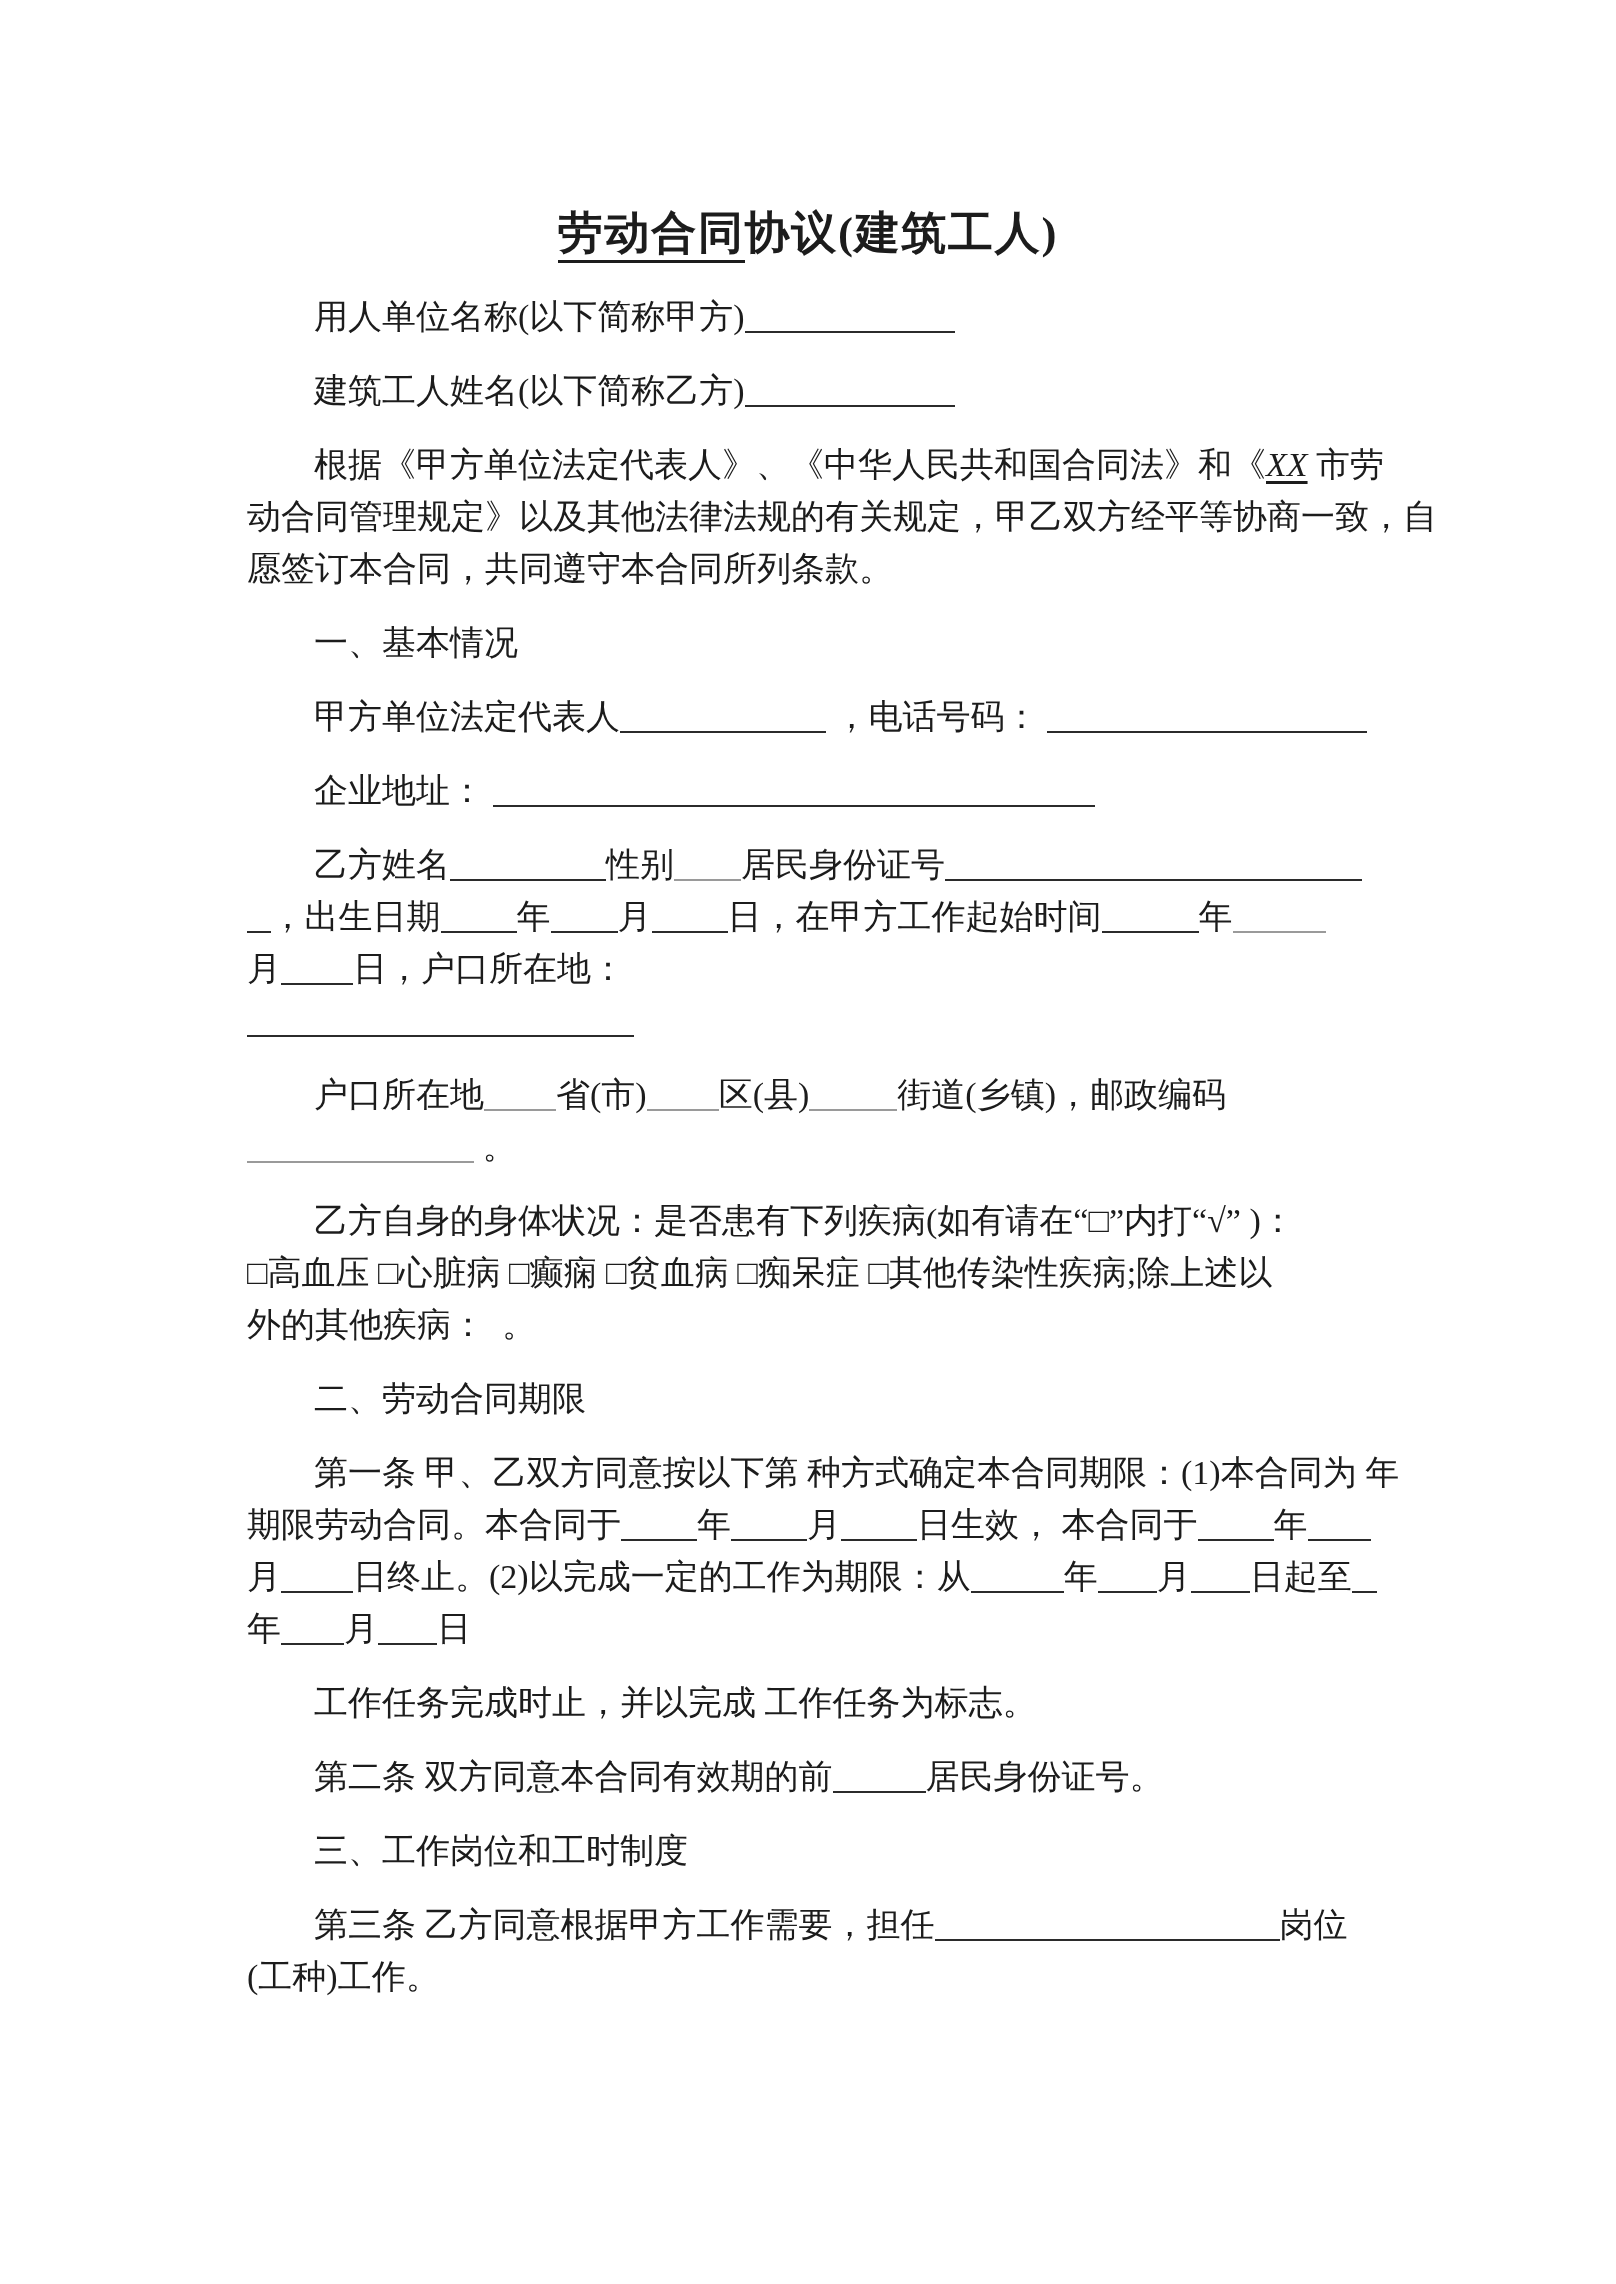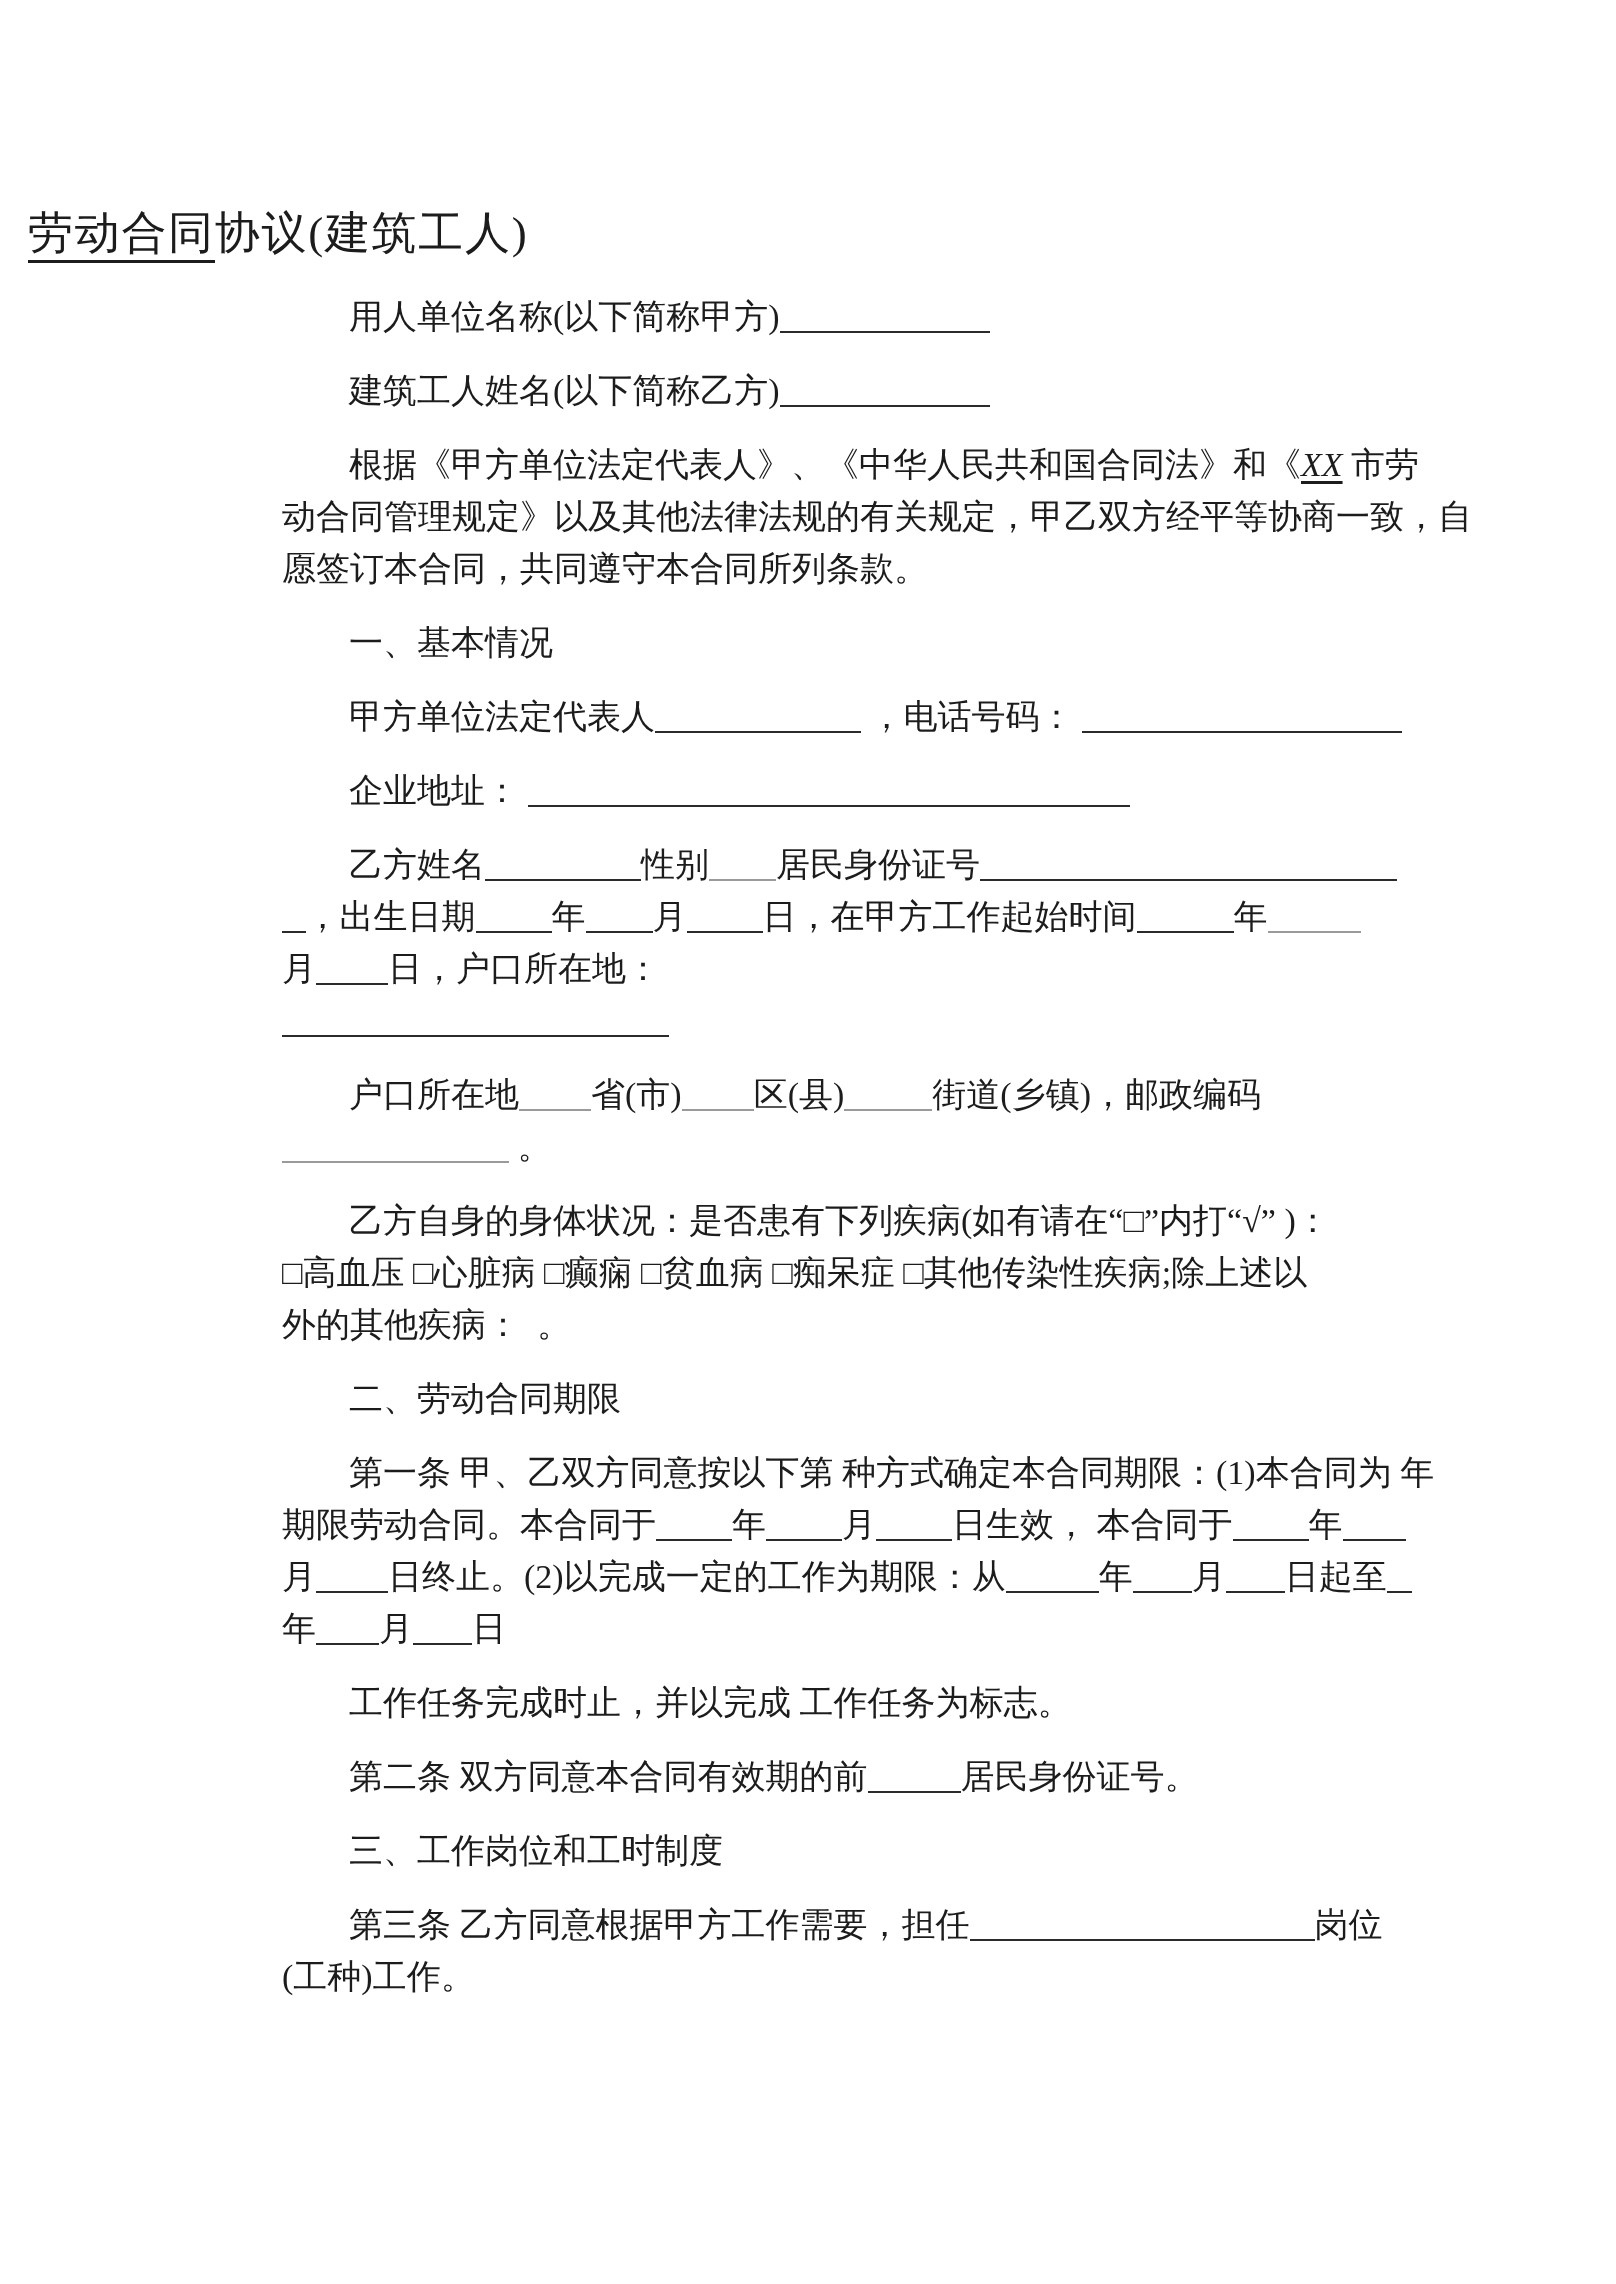--- a/index.html
+++ b/index.html
@@ -9,30 +9,29 @@
     height: 2284px;
     background: #ffffff;
     overflow: hidden;
     font-family: "Liberation Serif", "DejaVu Serif", serif;
     color: #1c1c1c;
   }
   .doc-title {
     margin: 200px 0 23.6px 0;
     font-size: 45px;
     line-height: 67px;
-    font-weight: normal;
+    font-weight: bold;
+    text-align: center;
     white-space: pre;
     letter-spacing: 1.7px;
-    padding-left: 28px;
   }
   .doc-title .tu { border-bottom: 3.4px solid #1c1c1c; padding-bottom: 1.7px; }
   .doc-body {
     padding: 0 244px 0 247px;
     font-size: 34px;
-    margin-left: 35px;
   }
   .line {
     height: 52px;
     line-height: 52px;
     white-space: pre;
     overflow: visible;
   }
   .line.indent { padding-left: 67px; }
   .line.pend { margin-bottom: 22px; }
   .blank {

